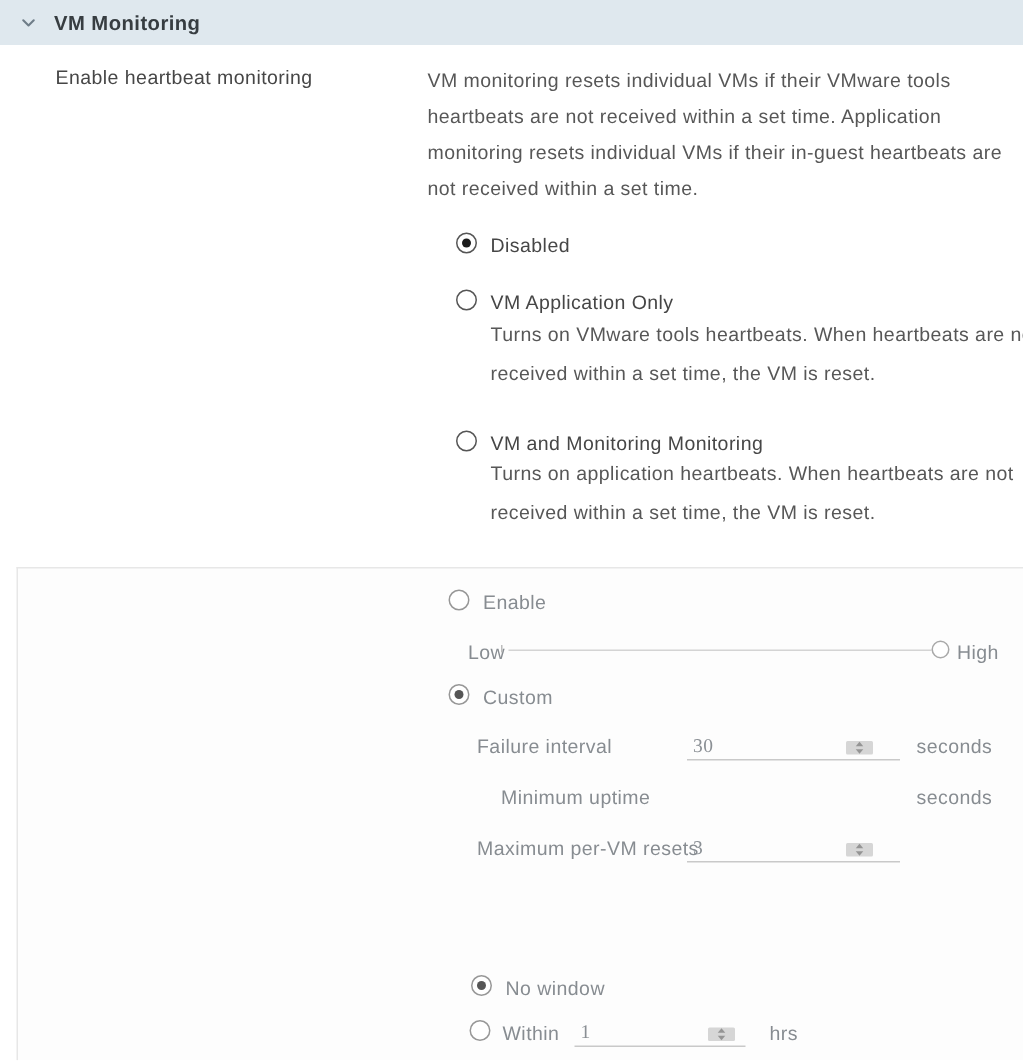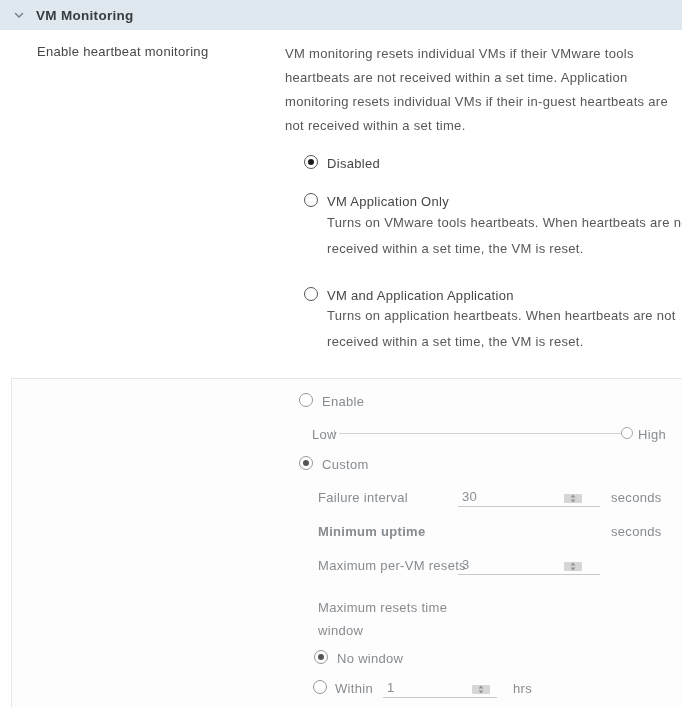--- a/index.html
+++ b/index.html
@@ -41,21 +41,21 @@
     position:absolute; top:378px; left:11px; width:671px; height:329px;
     background:#fdfdfd; border-top:1px solid #e7e7e7; border-left:1px solid #e7e7e7;
   }
   .slider-track { position:absolute; height:1px; background:#d4d4d4; }
   .slider-tick { position:absolute; width:1px; height:5px; background:#bcbcbc; }
   .slider-thumb {
     position:absolute; width:12px; height:12px; border-radius:50%;
     border:1px solid #a9a9a9; background:#fff;
   }
   .num-input { position:absolute; border-bottom:1px solid #c9c9c9; height:19px; }
-  .num-input .val { position:absolute; left:4px; top:1px; color:#8a8f94; }
+  .num-input .val { position:absolute; left:4px; top:1px; color:#8a8f94;font-family:Liberation Serif, serif; }
   .stepper {
     position:absolute; top:6px; width:18px; height:9px; background:#d6d6d6;
     border-radius:1px; display:flex; flex-direction:column; align-items:center; justify-content:center;
   }
   .stepper svg { display:block; }
   .unit { position:absolute; color:#878c91; }
 </style>
 </head>
 <body>
 
@@ -76,21 +76,21 @@
     <div class="abs body-text" style="left:285px; top:42px; width:393px;">VM monitoring resets individual VMs if their VMware tools heartbeats are not received within a set time. Application monitoring resets individual VMs if their in-guest heartbeats are not received within a set time.</div>
 
     <span class="radio sel" style="left:304px; top:155px;"></span>
     <span class="rlabel" style="left:327px; top:156px;">Disabled</span>
 
     <span class="radio" style="left:304px; top:193px;"></span>
     <span class="rlabel" style="left:327px; top:194px;">VM Application Only</span>
     <div class="rdesc" style="left:327px; top:210px;">Turns on VMware tools heartbeats. When heartbeats are not received within a set time, the VM is reset.</div>
 
     <span class="radio" style="left:304px; top:287px;"></span>
-    <span class="rlabel" style="left:327px; top:288px;">VM and Application Application</span>
+    <span class="rlabel" style="left:327px; top:288px;">VM and Monitoring Monitoring</span>
     <div class="rdesc" style="left:327px; top:303px;">Turns on application heartbeats. When heartbeats are not received within a set time, the VM is reset.</div>
   </div>
 
   <div class="sec2"></div>
 
 
   <span class="radio dim" style="left:299px; top:393px;"></span>
   <span class="rlabel" style="left:322px; top:394px; color:#878c91;">Enable</span>
 
   <span class="abs" style="left:312px; top:427px; color:#878c91;">Low</span>
@@ -107,35 +107,34 @@
     <span class="val">30</span>
     <span class="stepper" style="right:18px;">
       <svg width="12" height="9" viewBox="0 0 12 9">
           <path d="M6 0.5 L8.5 3.5 H3.5 Z" fill="#949494"></path>
           <path d="M6 8.5 L3.5 5.5 H8.5 Z" fill="#949494"></path>
         </svg>
     </span>
   </span>
   <span class="unit" style="left:611px; top:490px;">seconds</span>
 
-  <span class="abs" style="left:318px; top:524px; color:#878c91;font-weight:bold;">Minimum uptime</span>
+  <span class="abs" style="left:334px; top:524px; color:#878c91;">Minimum uptime</span>
   <span class="unit" style="left:611px; top:524px;">seconds</span>
 
   <span class="abs" style="left:318px; top:558px; color:#878c91;">Maximum per-VM resets</span>
   <span class="num-input" style="left:458px; top:556px; width:142px;">
     <span class="val">3</span>
     <span class="stepper" style="right:18px;">
       <svg width="12" height="9" viewBox="0 0 12 9">
           <path d="M6 0.5 L8.5 3.5 H3.5 Z" fill="#949494"></path>
           <path d="M6 8.5 L3.5 5.5 H8.5 Z" fill="#949494"></path>
         </svg>
     </span>
   </span>
 
-  <div class="abs" style="left:318px; top:596px; width:170px; line-height:23px; color:#878c91;">Maximum resets time window</div>
 
   <span class="radio dim sel" style="left:314px; top:650px;"></span>
   <span class="rlabel" style="left:337px; top:651px; color:#878c91;">No window</span>
 
   <span class="radio dim" style="left:313px; top:680px;"></span>
   <span class="rlabel" style="left:335px; top:681px; color:#878c91;">Within</span>
   <span class="num-input" style="left:383px; top:679px; width:114px;">
     <span class="val">1</span>
     <span class="stepper" style="right:7px;">
       <svg width="12" height="9" viewBox="0 0 12 9">

